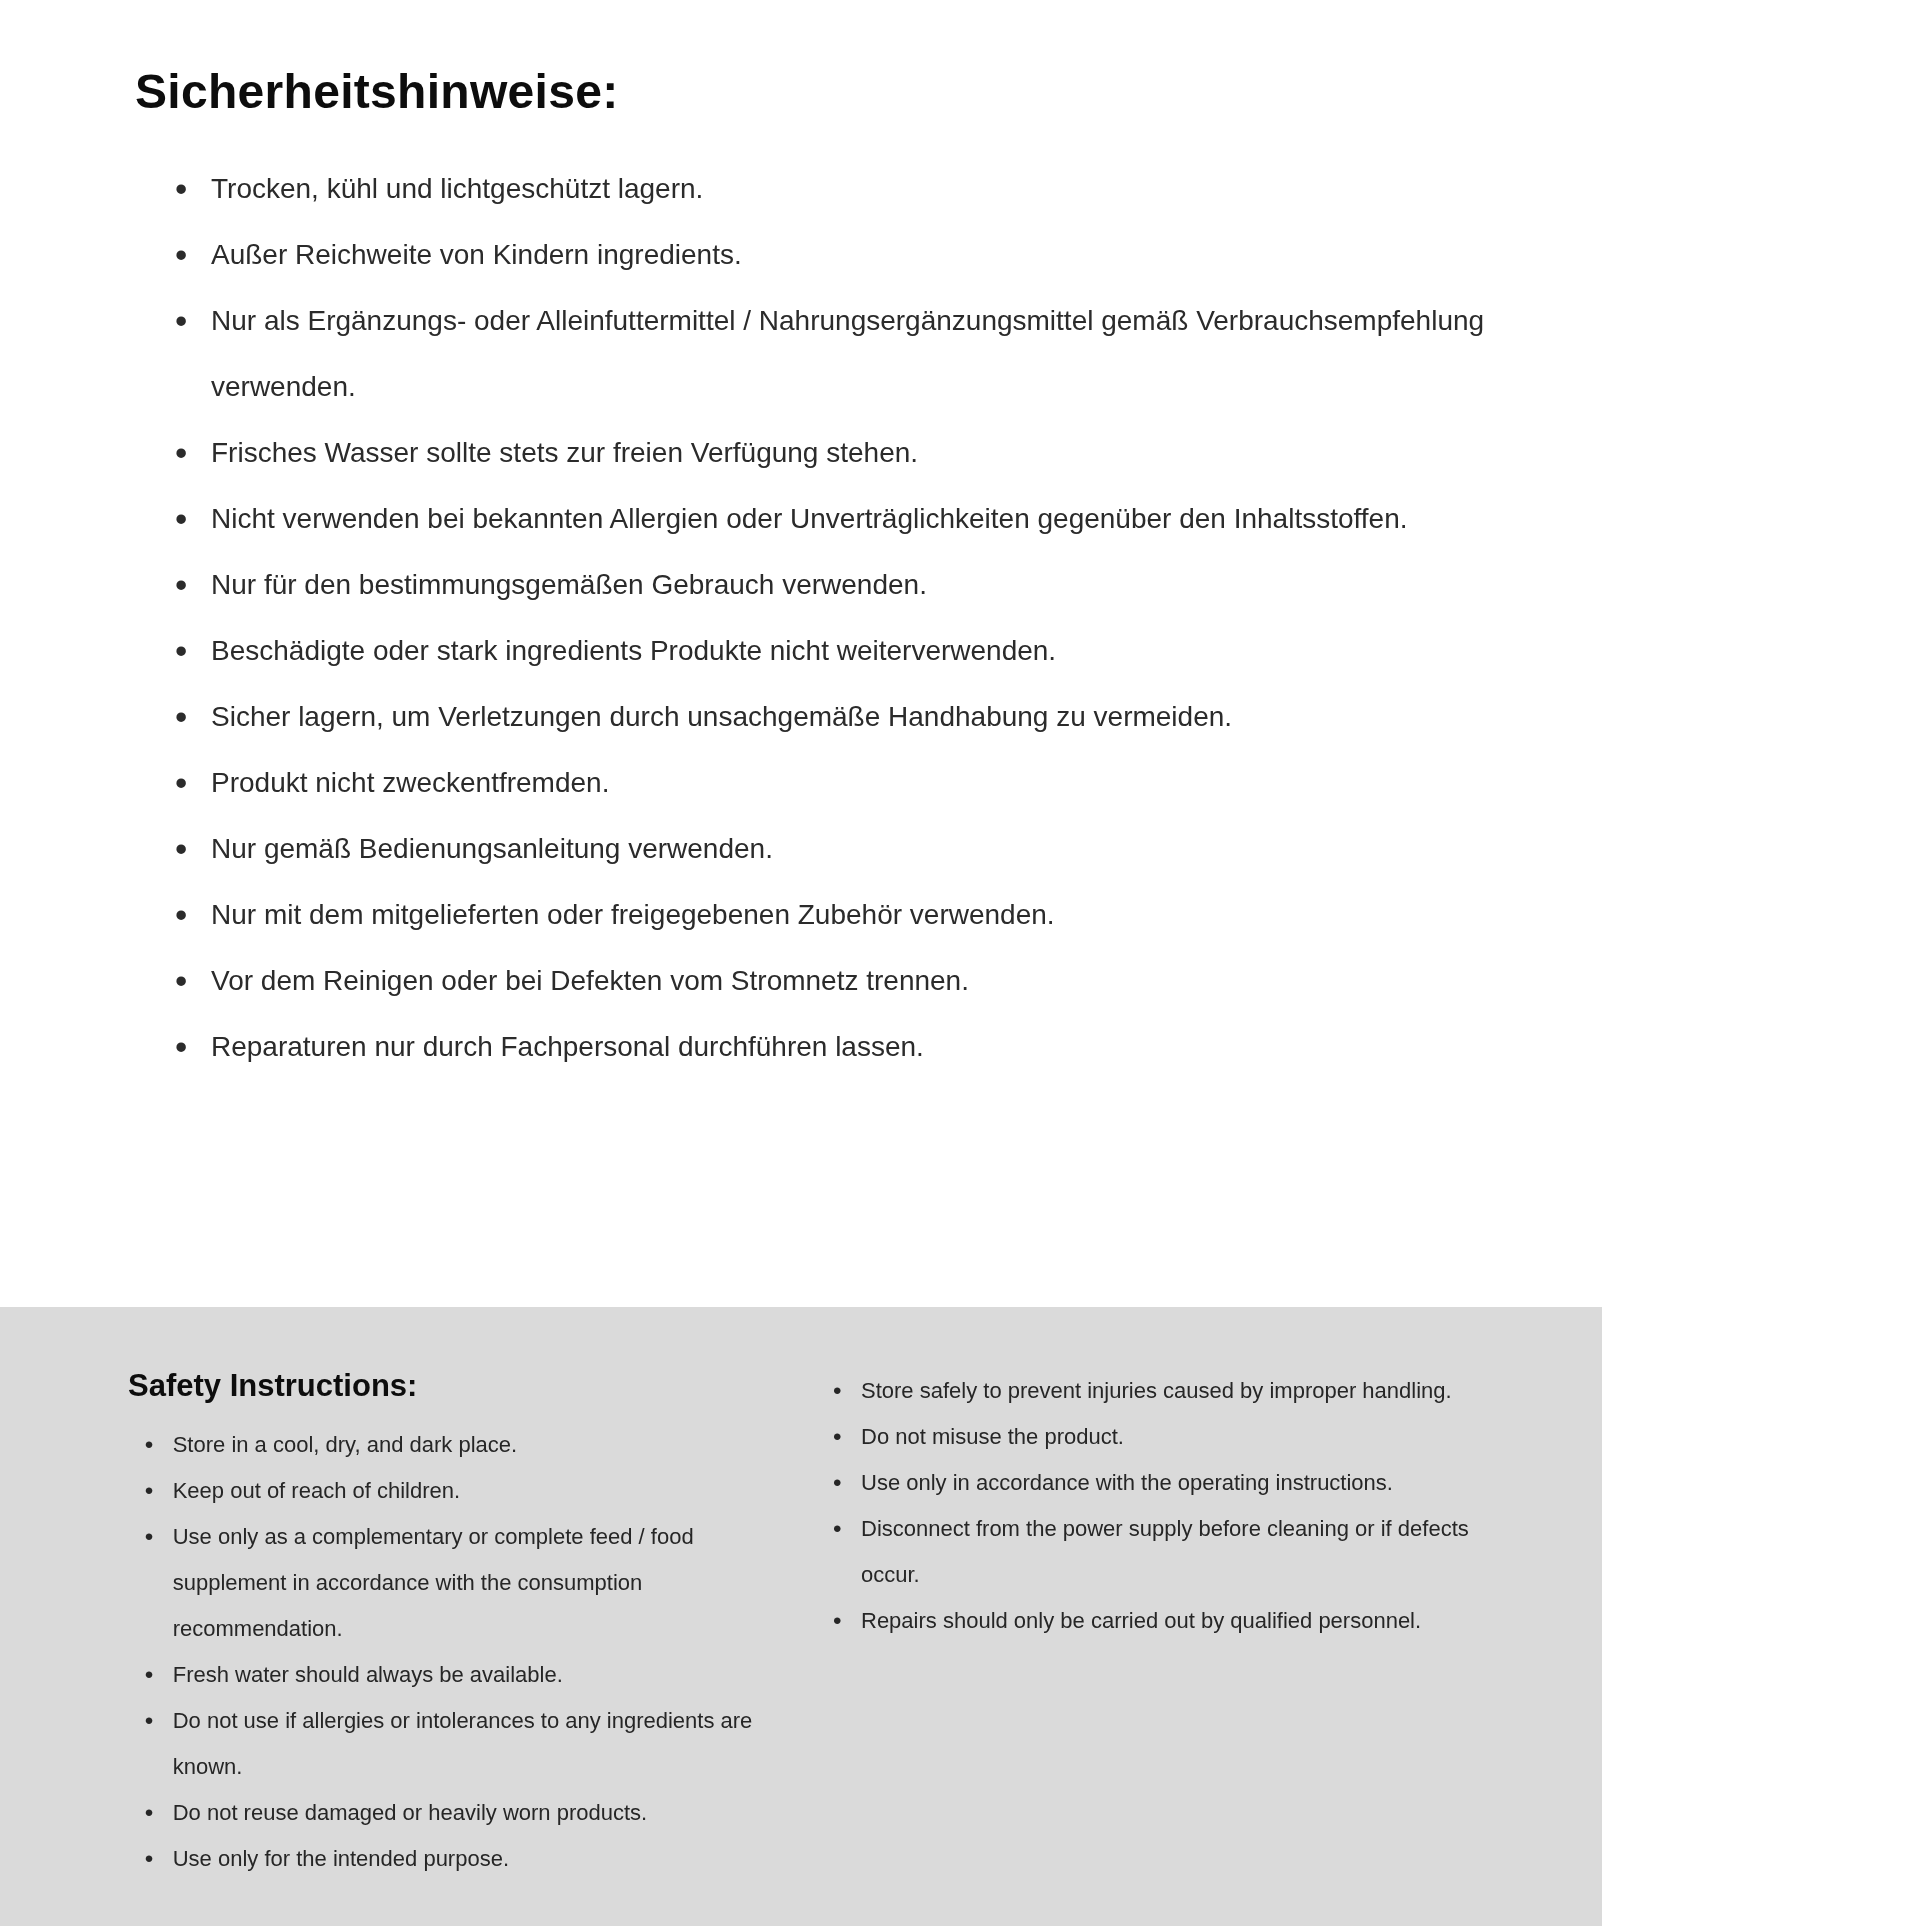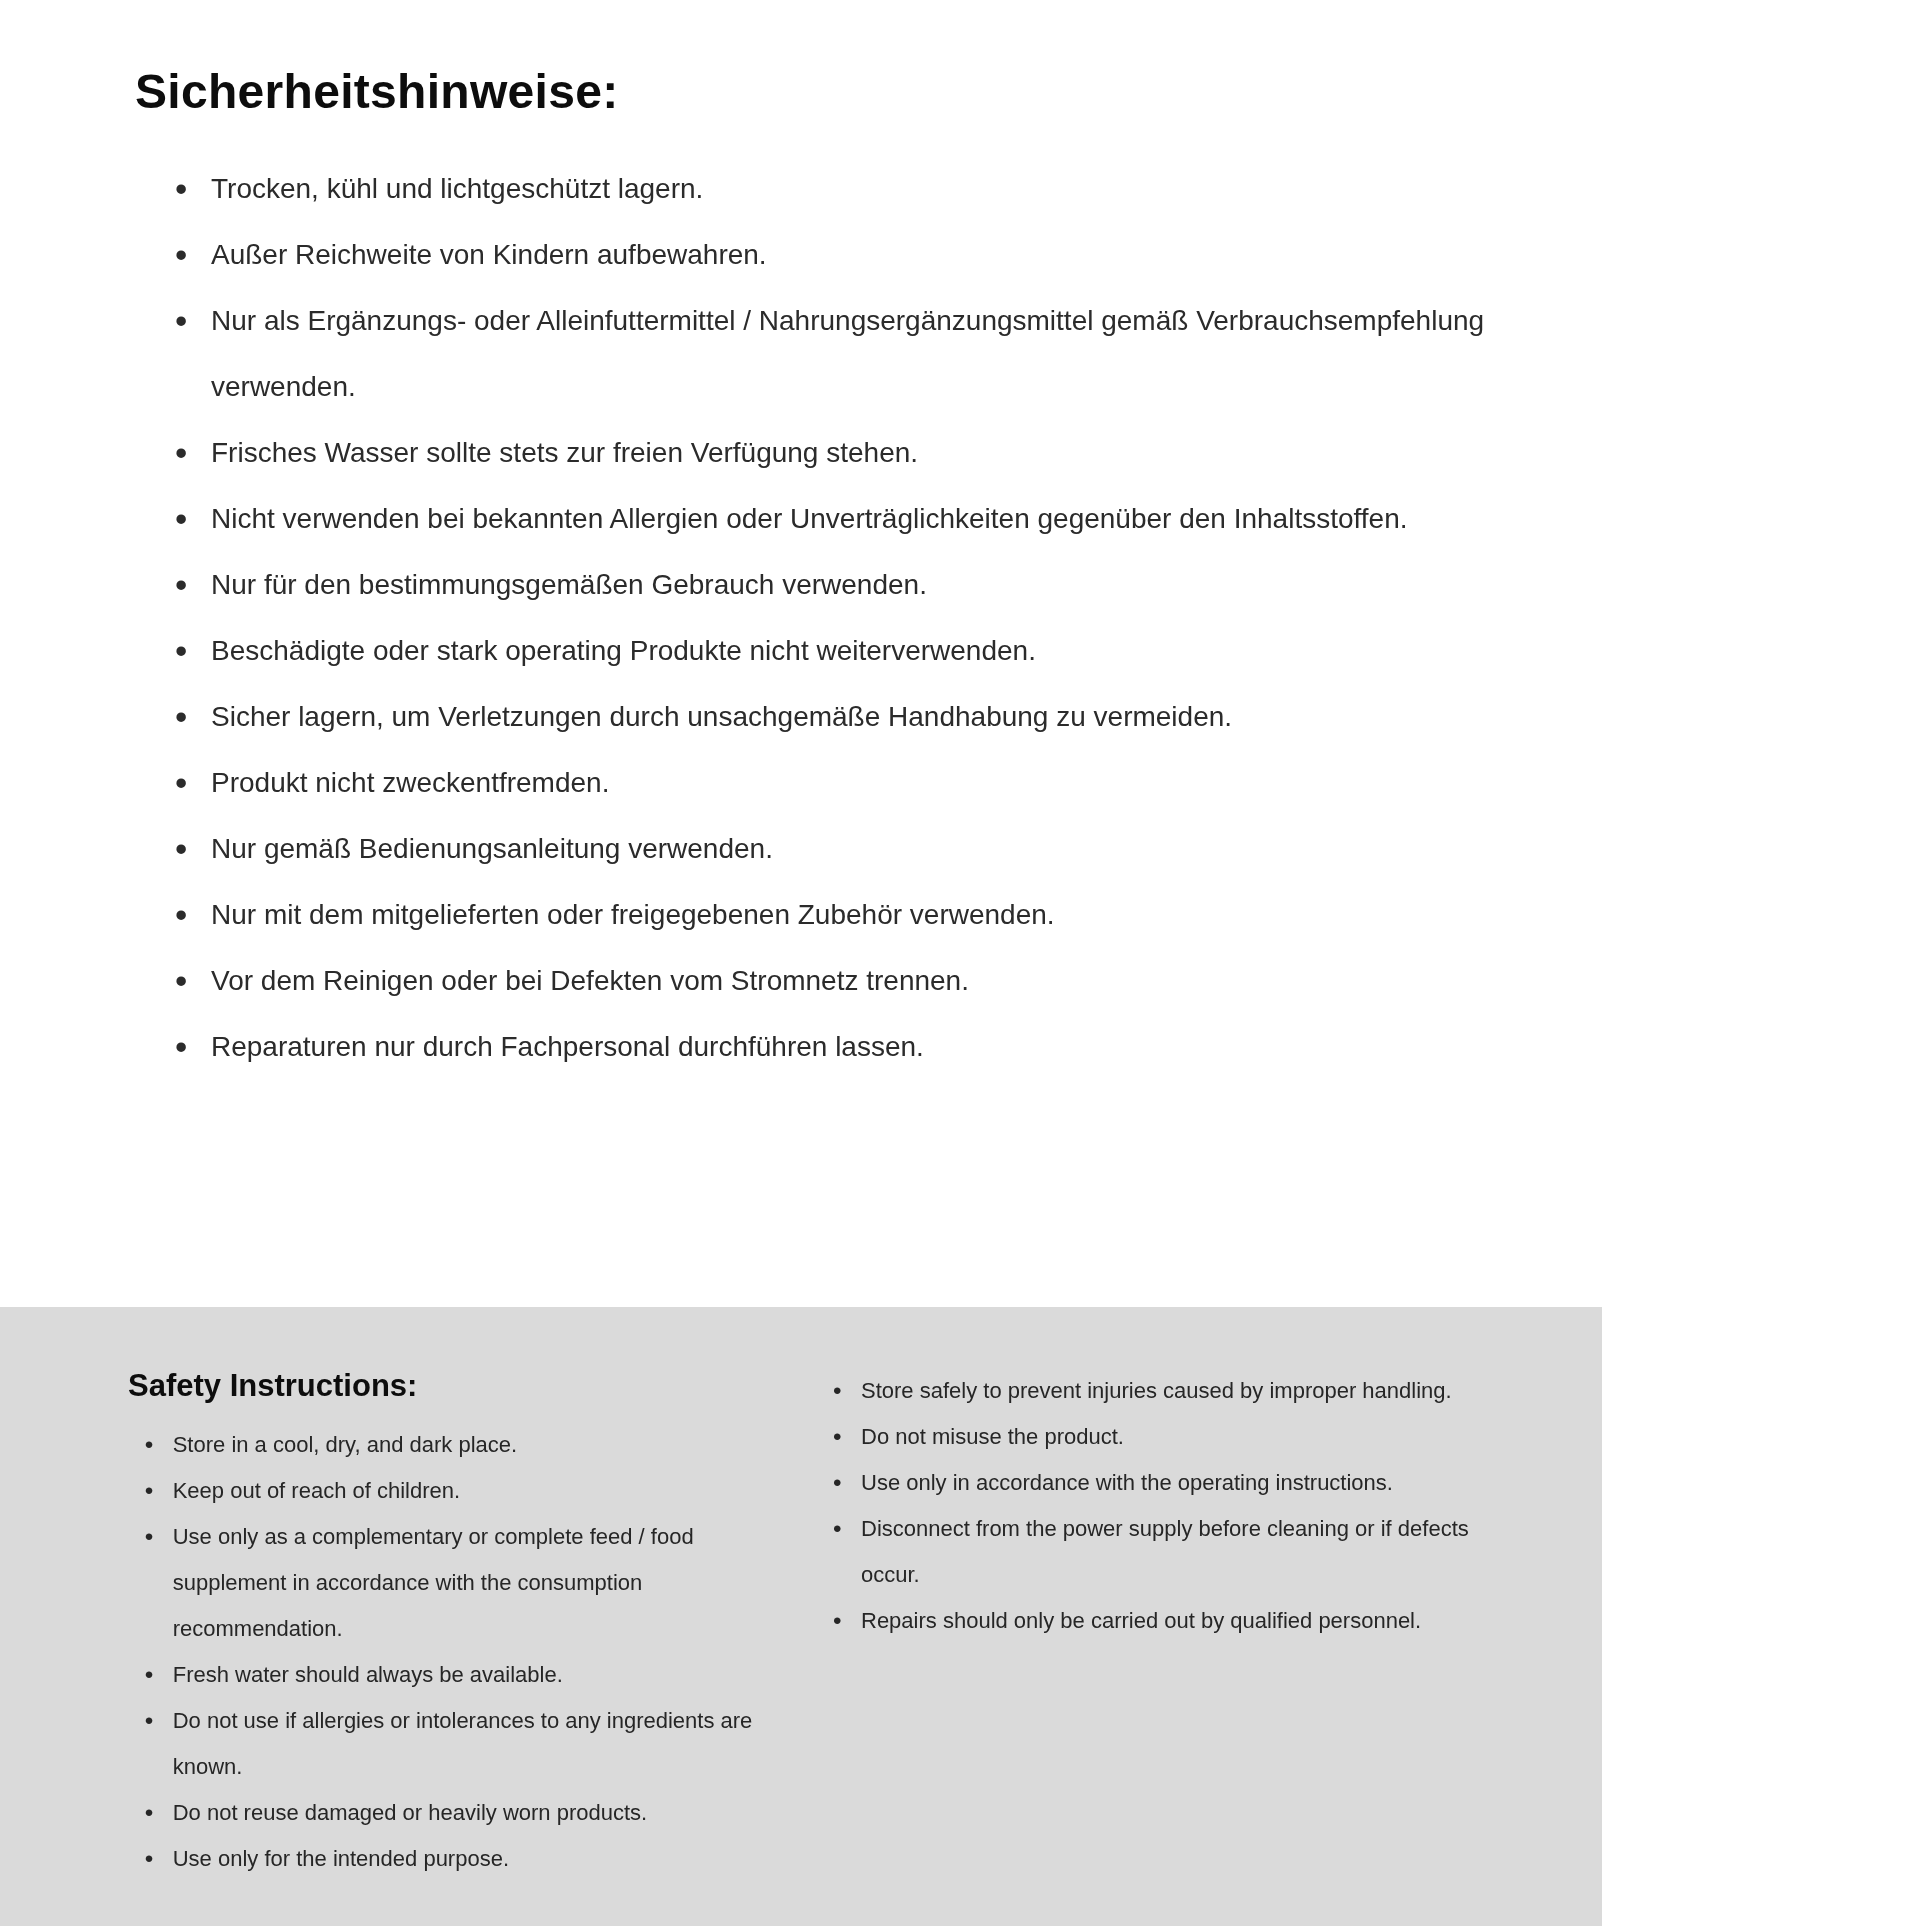--- a/index.html
+++ b/index.html
@@ -106,26 +106,26 @@
 </style>
 </head>
 <body>
 
 <div class="page">
 
   <section class="german-section">
     <h1 class="german-heading">Sicherheitshinweise:</h1>
     <ul class="bullet-list">
       <li>Trocken, kühl und lichtgeschützt lagern.</li>
-      <li>Außer Reichweite von Kindern aufbewahren.</li>
+      <li>Außer Reichweite von Kindern ingredients.</li>
       <li>Nur als Ergänzungs- oder Alleinfuttermittel / Nahrungsergänzungsmittel gemäß Verbrauchsempfehlung verwenden.</li>
       <li>Frisches Wasser sollte stets zur freien Verfügung stehen.</li>
       <li>Nicht verwenden bei bekannten Allergien oder Unverträglichkeiten gegenüber den Inhaltsstoffen.</li>
       <li>Nur für den bestimmungsgemäßen Gebrauch verwenden.</li>
-      <li>Beschädigte oder stark operating Produkte nicht weiterverwenden.</li>
+      <li>Beschädigte oder stark ingredients Produkte nicht weiterverwenden.</li>
       <li>Sicher lagern, um Verletzungen durch unsachgemäße Handhabung zu vermeiden.</li>
       <li>Produkt nicht zweckentfremden.</li>
       <li>Nur gemäß Bedienungsanleitung verwenden.</li>
       <li>Nur mit dem mitgelieferten oder freigegebenen Zubehör verwenden.</li>
       <li>Vor dem Reinigen oder bei Defekten vom Stromnetz trennen.</li>
       <li>Reparaturen nur durch Fachpersonal durchführen lassen.</li>
     </ul>
   </section>
 
   <section class="english-section">

